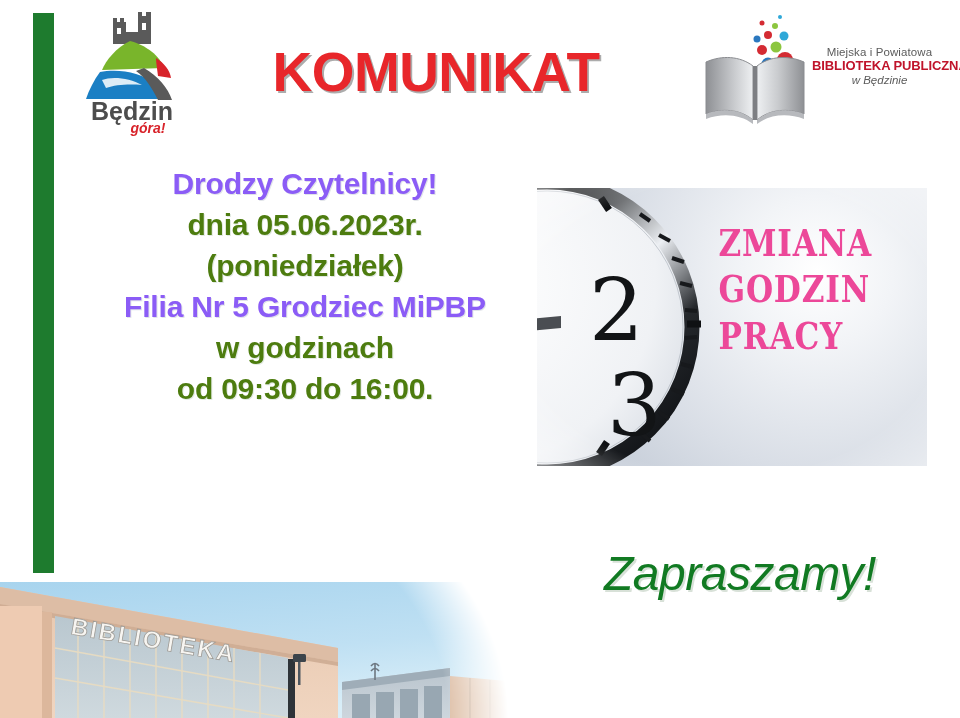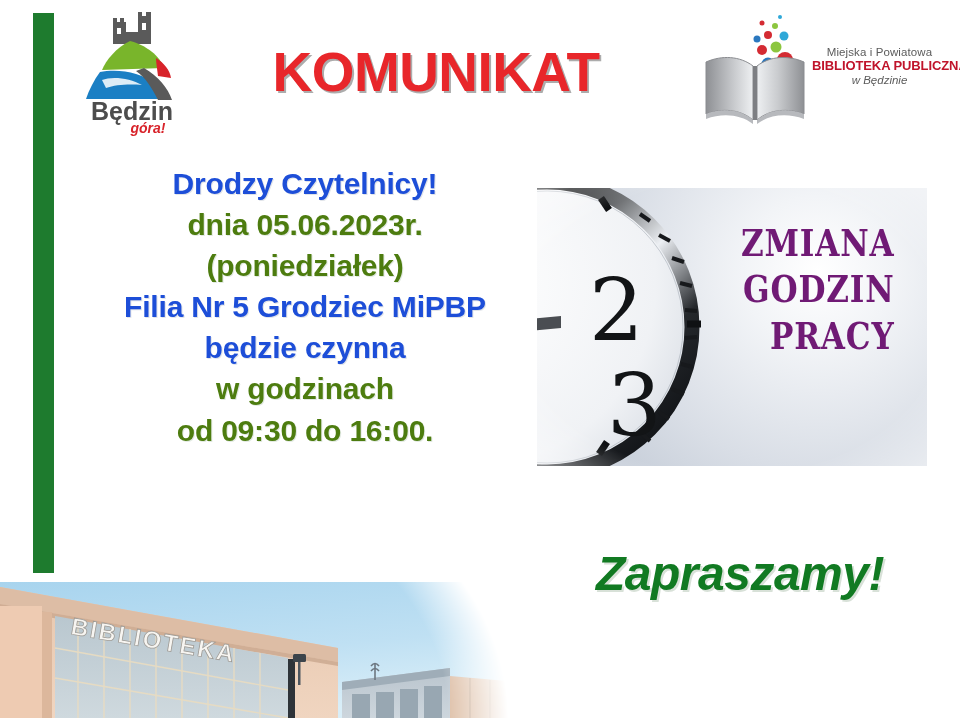--- a/index.html
+++ b/index.html
@@ -117,21 +117,21 @@
     left: 70px;
     top: 163px;
     width: 470px;
     text-align: center;
     font-weight: bold;
     font-size: 30px;
     line-height: 1.37;
     letter-spacing: -0.2px;
   }
   .message .line { display: block; white-space: nowrap; }
-  .navy  { color: #1d4ed8; text-shadow: 1px 1px 0 rgba(200,205,215,0.55); }
+  .navy  { color: #8b5cf6; text-shadow: 1px 1px 0 rgba(200,205,215,0.55); }
   .green { color: #4d7c0f; text-shadow: 1px 1px 0 rgba(200,215,200,0.55); }
 
   
   .clock-photo {
     position: absolute;
     left: 537px;
     top: 188px;
     width: 390px;
     height: 278px;
   }
@@ -140,40 +140,40 @@
     inset: 0;
     background:
       radial-gradient(circle at 72% 30%, #ffffff 0%, #f2f4f7 22%, #d9dee6 58%, #b9c2cf 100%);
     -webkit-mask-image: radial-gradient(ellipse 92% 92% at 50% 50%, #000 58%, rgba(0,0,0,0) 97%);
     mask-image: radial-gradient(ellipse 92% 92% at 50% 50%, #000 58%, rgba(0,0,0,0) 97%);
     overflow: hidden;
   }
   .clock-inner svg { position:absolute; left:0; top:0; width:100%; height:100%; }
   .clock-words {
     position: absolute;
-    left: 171px;
+    left: 163px;
     top: 32px;
     width: 205px;
-    text-align: right;
+    text-align: left;
     font-family: "DejaVu Serif", serif;
     font-weight: bold;
-    color: #701a75;
+    color: #ec4899;
     line-height: 1.22;
     letter-spacing: 1px;
   }
   .clock-words div { font-size: 38px; transform: scaleX(0.82); transform-origin: center; }
 
   
   .zapraszamy {
     position: absolute;
     left: 560px;
     top: 546px;
     width: 360px;
     text-align: center;
-    font-weight: bold;
+    font-weight: normal;
     font-style: italic;
     font-size: 48px;
     color: #117a22;
     letter-spacing: -0.5px;
     text-shadow: 2px 2px 0 rgba(190,205,190,0.6);
     white-space: nowrap;
   }
 
   
   .building {
@@ -271,21 +271,20 @@
       <div class="l2">BIBLIOTEKA PUBLICZNA</div>
       <div class="l3">w Będzinie</div>
     </div>
   </div>
 
   <div class="message">
     <span class="line navy">Drodzy Czytelnicy!</span>
     <span class="line green">dnia 05.06.2023r.</span>
     <span class="line green">(poniedziałek)</span>
     <span class="line navy">Filia Nr 5 Grodziec MiPBP</span>
-    <span class="line navy">będzie czynna</span>
     <span class="line green">w godzinach</span>
     <span class="line green">od 09:30 do 16:00.</span>
   </div>
 
   <div class="clock-photo">
     <div class="clock-inner">
       <svg viewBox="0 0 390 278" xmlns="http://www.w3.org/2000/svg">
         <defs>
           <linearGradient id="bezel" x1="0" y1="0" x2="1" y2="1">
             <stop offset="0%" stop-color="#3d4044"></stop>

